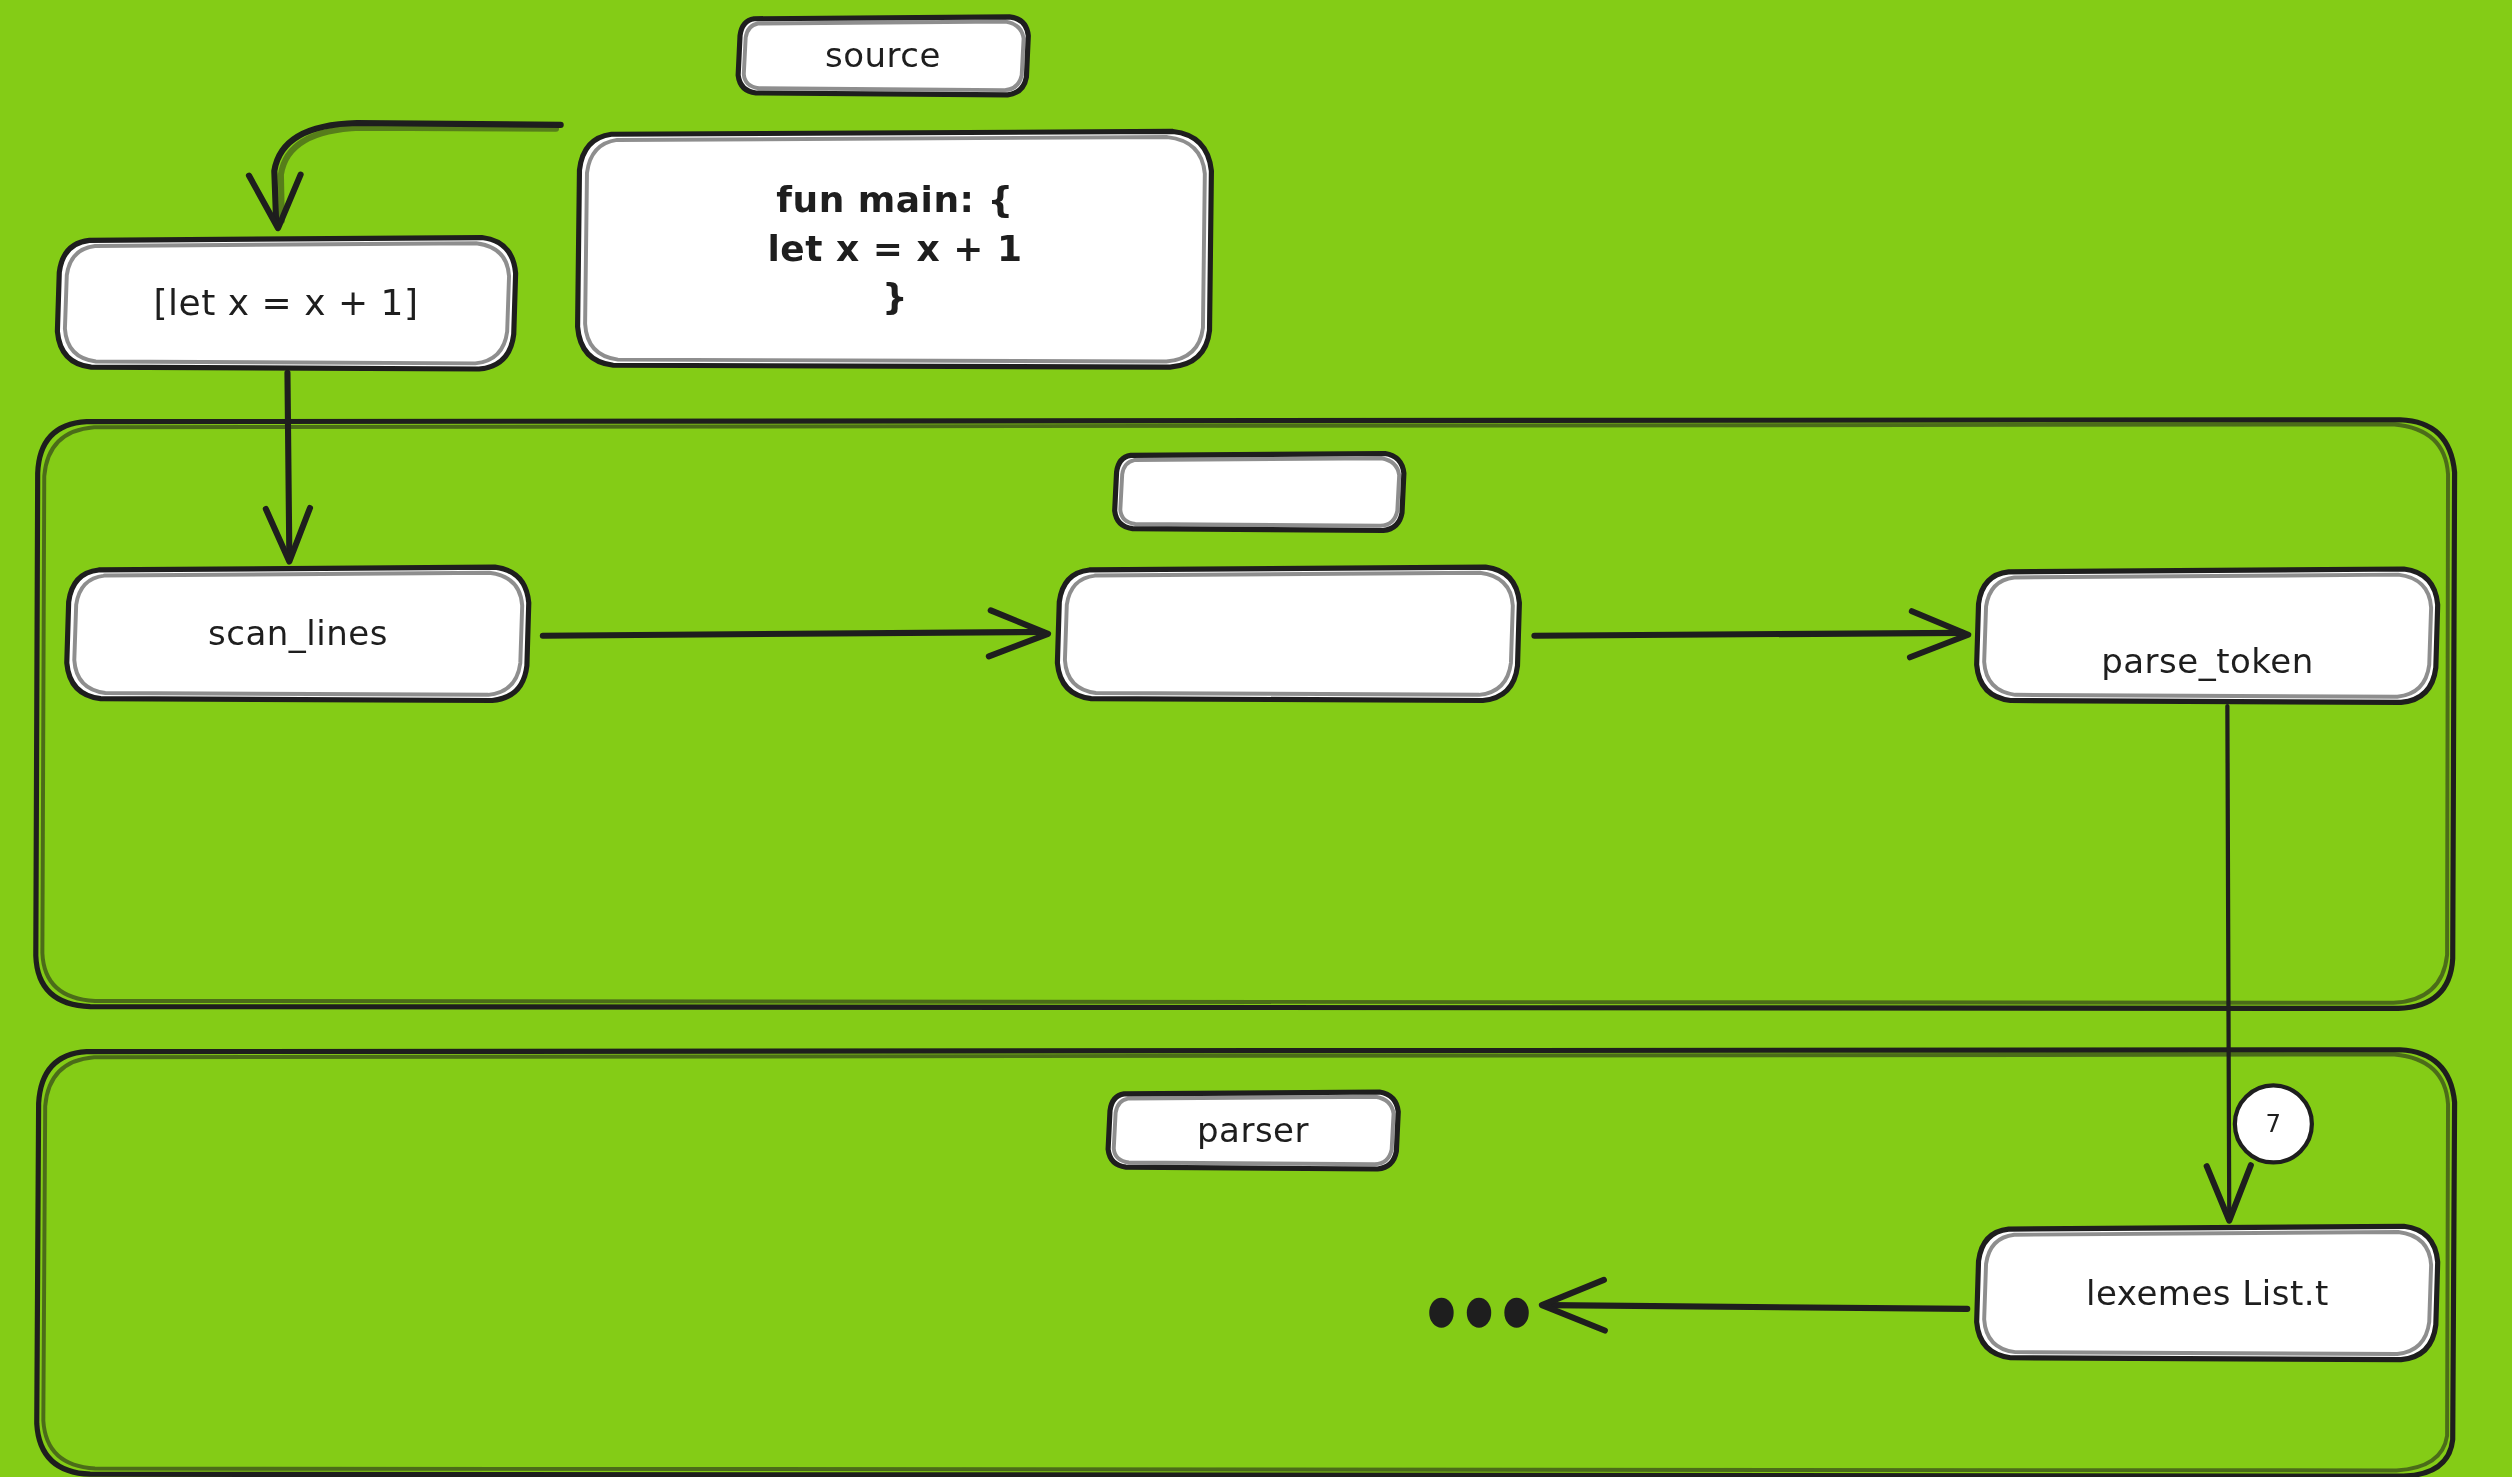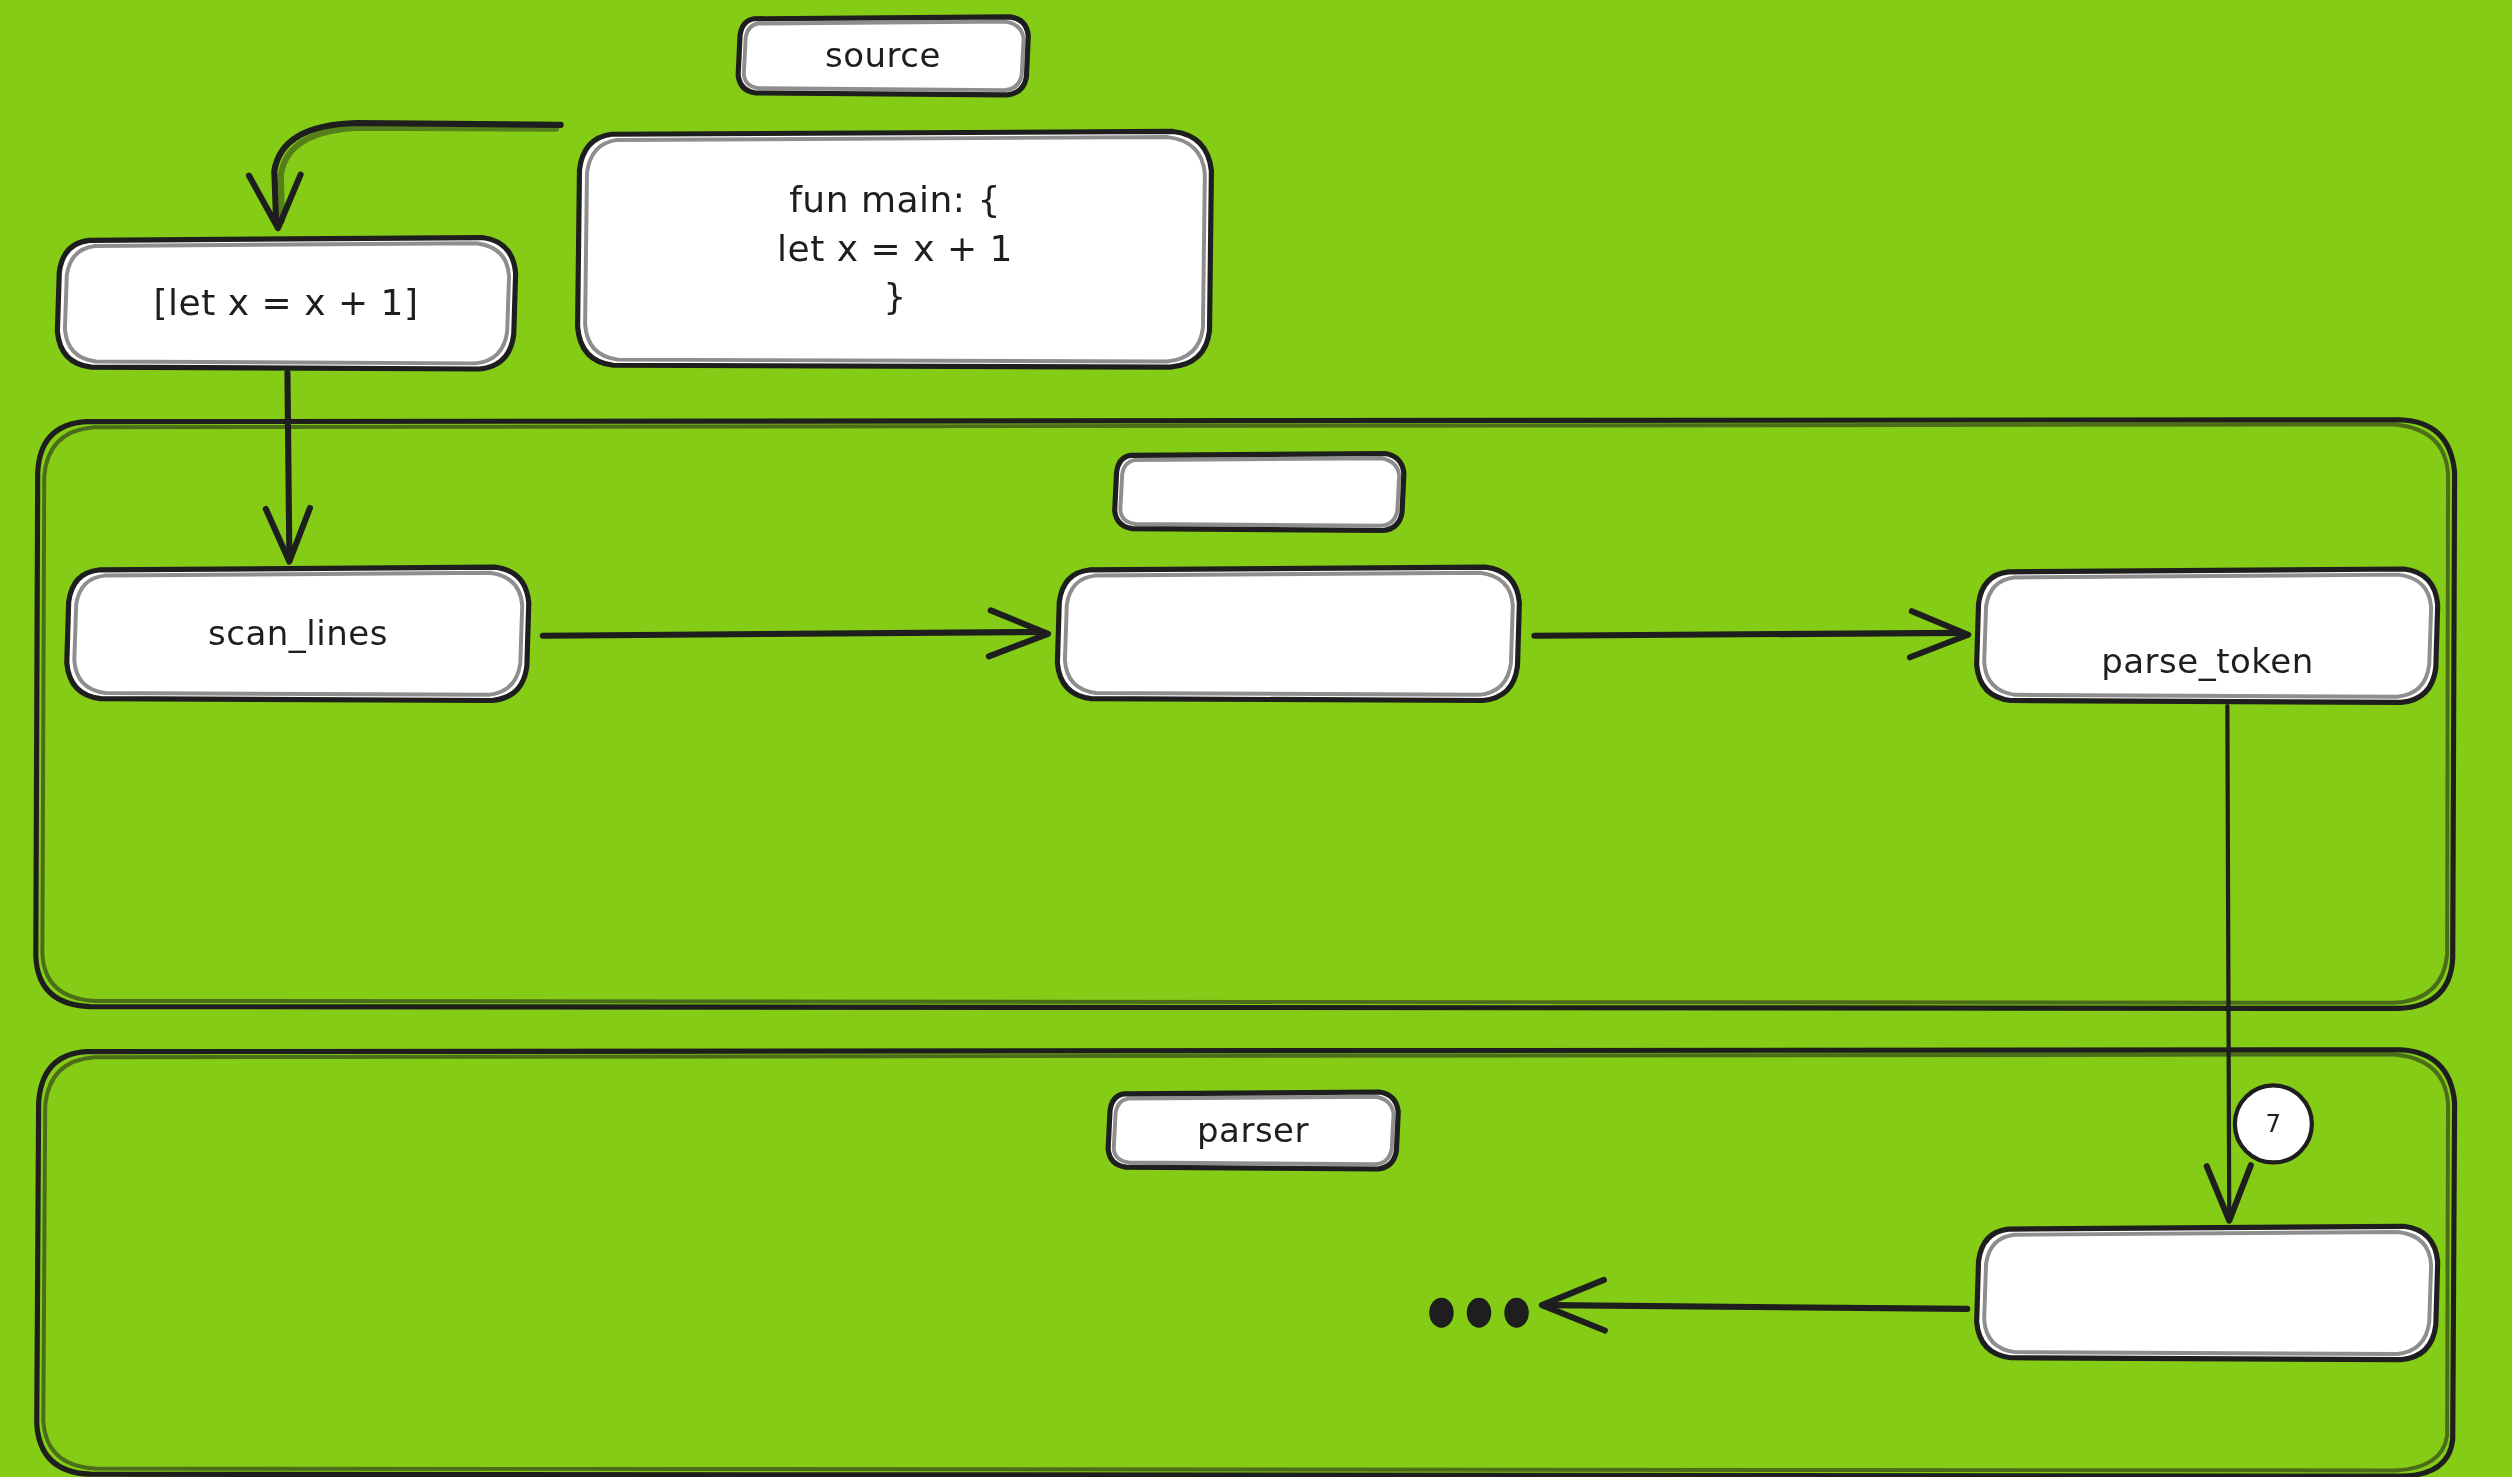--- a/index.html
+++ b/index.html
@@ -154,33 +154,34 @@
 
     <g>
       <ellipse cx="1535" cy="1398" rx="13" ry="16" fill="#1e1e1e"></ellipse>
       <ellipse cx="1575" cy="1398" rx="13" ry="16" fill="#1e1e1e"></ellipse>
       <ellipse cx="1615" cy="1398" rx="13" ry="16" fill="#1e1e1e"></ellipse>
     </g>
   </svg>
 
   <div class="node-label lbl-med" style="left:738px; top:17px; width:290px; height:78px;">source</div>
 
-  <div class="node-label lbl-code" style="left:578px; top:131px; width:634px; height:236px;">
+  <div class="node-label lbl-code" style="left:578px; top:131px; width:634px; height:236px;font-weight:bold;">
     <span class="code-line">fun main: {</span>
     <span class="code-line">let x = x + 1</span>
     <span class="code-line">}</span>
   </div>
 
   <div class="node-label lbl-code" style="left:57px; top:238px; width:458px; height:131px;">[let x = x + 1]</div>
 
 
   <div class="node-label lbl-med" style="left:67px; top:567px; width:462px; height:133px;">scan_lines</div>
 
 
   <div class="node-label lbl-med" style="left:1977px; top:569px; width:461px; height:133px;margin-top:26px;">parse_token</div>
 
   <div class="node-label lbl-med" style="left:1108px; top:1092px; width:290px; height:77px;">parser</div>
 
   <div class="node-label lbl-badge" style="left:2236px; top:1087px; width:75px; height:75px;">7</div>
 
+  <div class="node-label lbl-med" style="left:1977px; top:1227px; width:461px; height:133px;">lexemes List.t</div>
 
 </div>
 
 
 </body></html>

